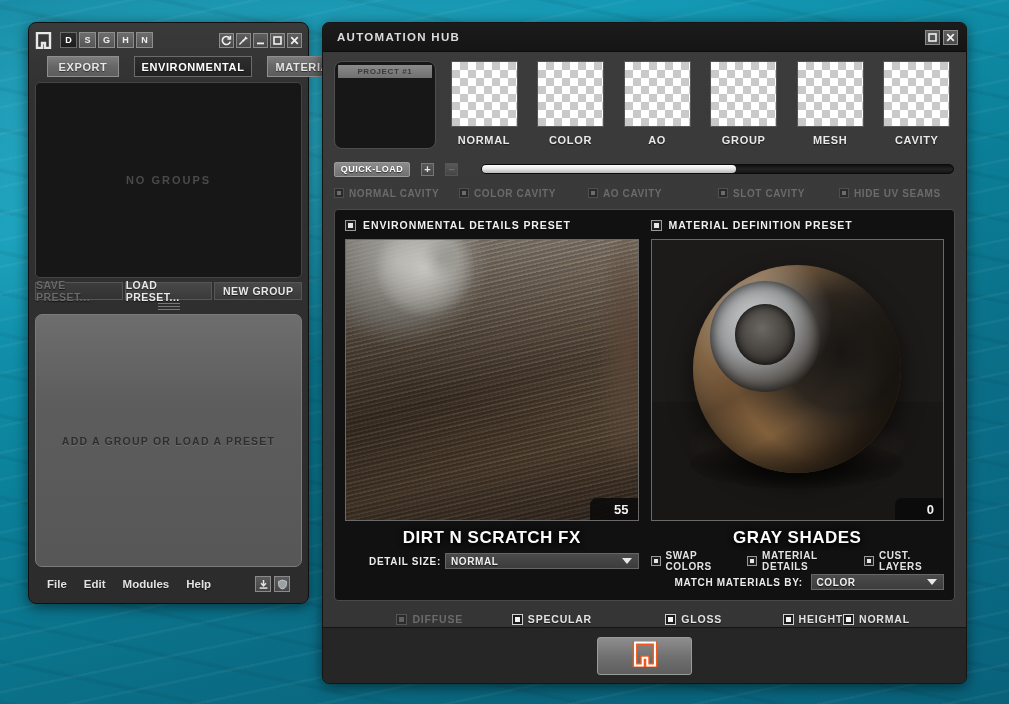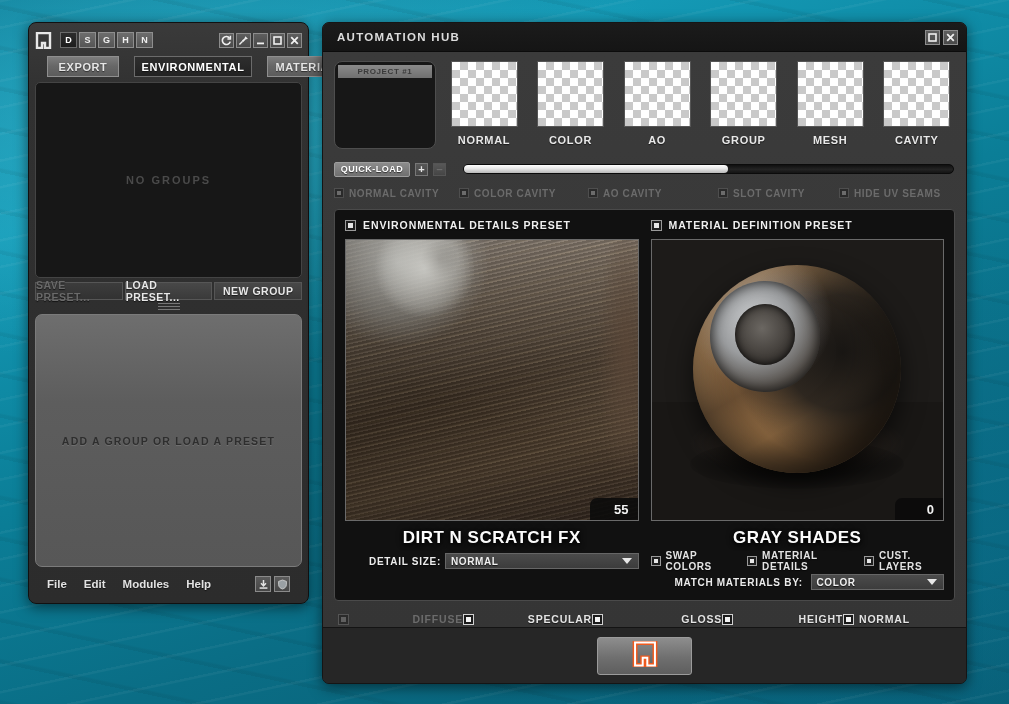--- a/index.html
+++ b/index.html
@@ -214,21 +214,21 @@
     background-size: 16px 16px;
     background-position: 0 0, 8px 8px;
     cursor: pointer;
   }
   .map-label {
     margin-top: 7px;
     font-size: 11px; font-weight: bold; letter-spacing: 0.7px; color: #e9e9e9;
     text-shadow: 0 1px 1px rgba(0,0,0,0.6);
   }
 
-  #quickload-row { display: flex; align-items: center; gap: 5px; margin-top: 4px; height: 16px; }
+  #quickload-row { display: flex; align-items: center; gap: 11px; margin-top: 4px; height: 16px; }
   #quickload-btn {
     width: 76px; height: 15px;
     background: linear-gradient(180deg, #8c8c8c 0%, #6f6f6f 100%);
     border: 1px solid #9d9d9d;
     border-radius: 2px;
     display: flex; align-items: center; justify-content: center;
     font-size: 9px; font-weight: bold; color: #ffffff; letter-spacing: 0.5px;
     text-shadow: 0 1px 1px rgba(0,0,0,0.6);
     cursor: pointer;
   }
@@ -398,21 +398,21 @@
     border-left: 5px solid transparent; border-right: 5px solid transparent;
     border-top: 6px solid #e8e8e8;
   }
   #mat-cbox-row { display: flex; gap: 14px; height: 16px; align-items: center; }
   #mat-cbox-row .cbox { border-color: #9a9a9a; background: #1e1e1e; }
   #mat-cbox-row .cbox i { background: #e6e6e6; }
 
   #channels-row {
     display: flex; margin-top: 10px; height: 16px; padding: 0 4px;
   }
-  #channels-row .cbox-item { justify-content: space-between; }
+  #channels-row .cbox-item { justify-content: flex-end; }
   #channels-row .cbox { width: 11px; height: 11px; border-color: #d0d0d0; background: #1a1a1a; }
   #channels-row .cbox i { background: #f2f2f2; width: 5px; height: 5px; }
   #channels-row .cbox-item.off .cbox { border-color: #555; background: #2b2b2b; }
   #channels-row .cbox-item.off .cbox i { background: #606060; }
   #channels-row .cbox-label { font-size: 10.5px; letter-spacing: 0.8px; }
 
   #right-footer {
     height: 56px;
     background: #262626;
     border-top: 1px solid #141414;

